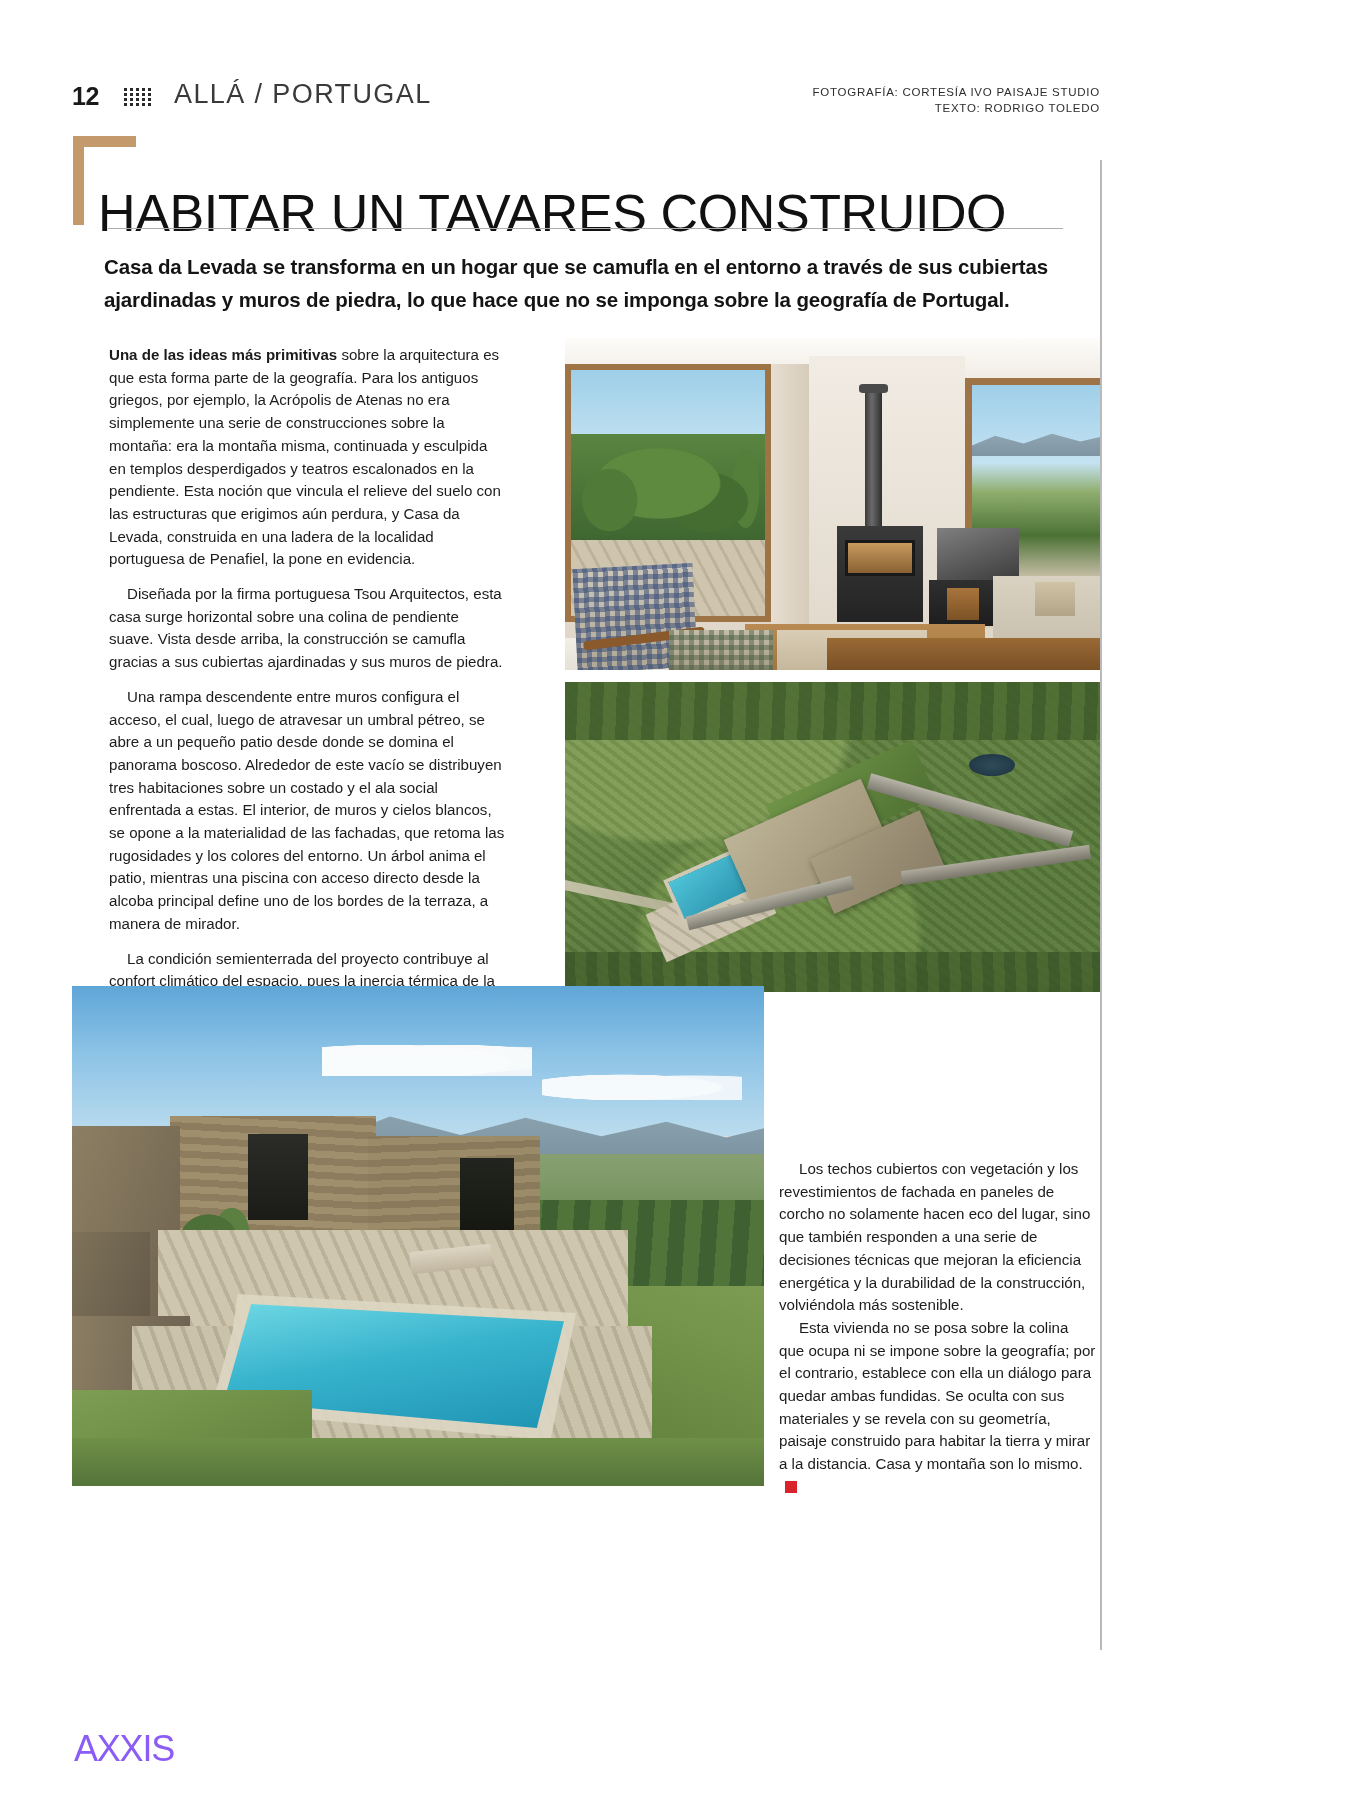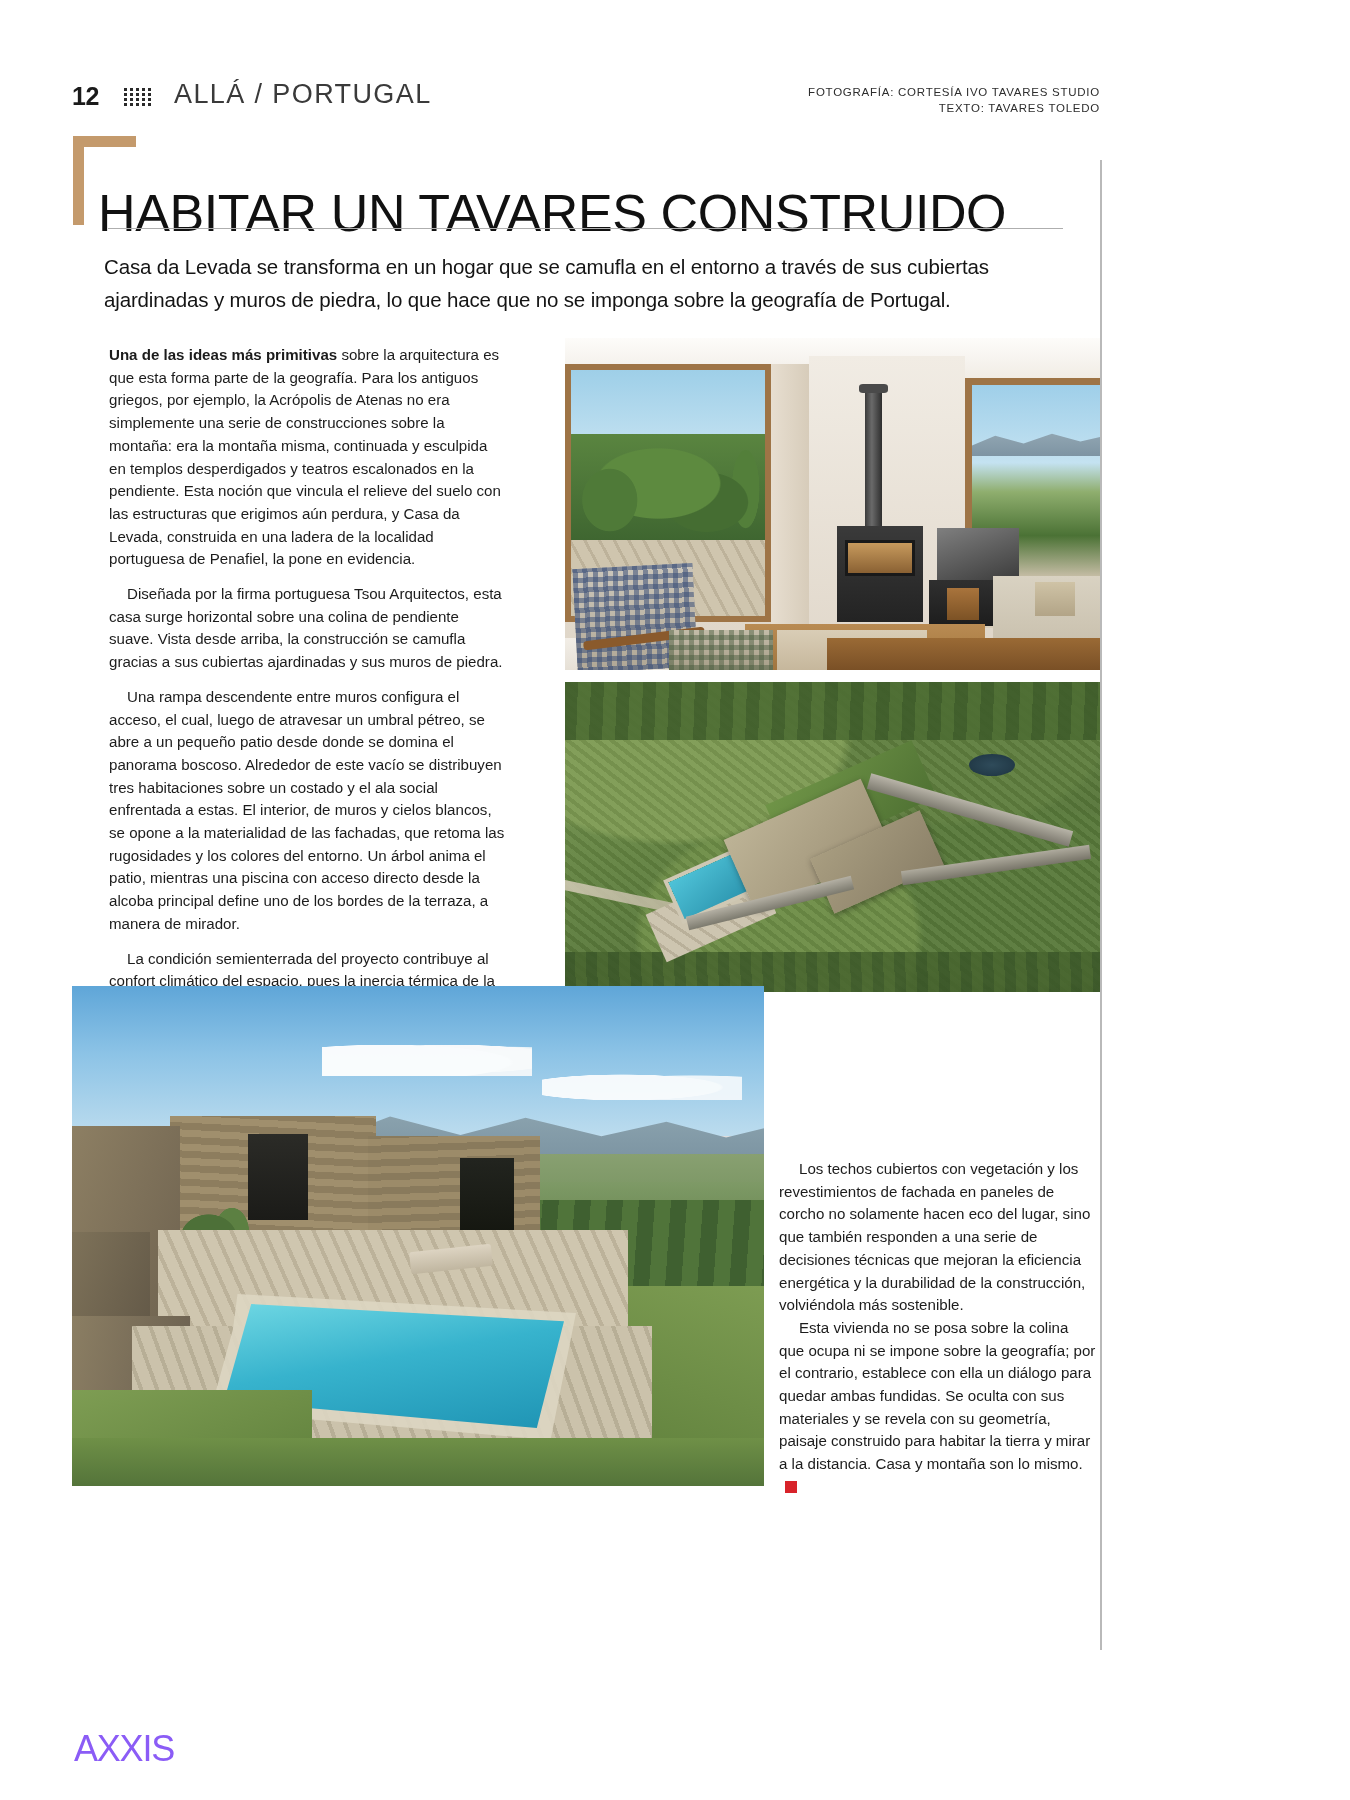--- a/index.html
+++ b/index.html
@@ -51,21 +51,21 @@
     color:#111; white-space:nowrap;
   }
   .title-rule {
     position:absolute; left:108px; top:228px; width:955px; height:1px;
     background:#aeaeae;
   }
 
   
   .deck {
     position:absolute; left:104px; top:250px; width:993px;
-    font-size:20.5px; line-height:1.62; letter-spacing:-0.15px; color:#141414;
+    font-size:20.5px; line-height:1.62; letter-spacing:-0.15px; color:#141414;font-weight:bold;
   }
 
   
   .col-left {
     position:absolute; left:97px; top:332px; width:420px;
     font-size:15.1px; line-height:1.505; color:#1c1c1c;
     text-align:left;
   }
   .col-left p { margin:12px; }
   .col-left p + p { text-indent:18px; }
@@ -301,22 +301,22 @@
       <i style="left:0px;top:15px"></i>
         <i style="left:6px;top:15px"></i>
         <i style="left:12px;top:15px"></i>
         <i style="left:18px;top:15px"></i>
         <i style="left:24px;top:15px"></i>
     </div>
 
     <div class="kicker">ALLÁ / PORTUGAL</div>
 
     <div class="credits">
-      <div>FOTOGRAFÍA: CORTESÍA IVO TAVARES STUDIO</div>
-      <div>TEXTO: TAVARES TOLEDO</div>
+      <div>FOTOGRAFÍA: CORTESÍA IVO PAISAJE STUDIO</div>
+      <div>TEXTO: RODRIGO TOLEDO</div>
     </div>
   </div>
 
   <div class="bracket"></div>
   <h1 class="title">HABITAR UN TAVARES CONSTRUIDO</h1>
   <div class="title-rule"></div>
 
   <div class="deck">Casa da Levada se transforma en un hogar que se camufla en el entorno a través de sus cubiertas ajardinadas y muros de piedra, lo que hace que no se imponga sobre la geografía de Portugal.</div>
 
   <div class="col-left">

